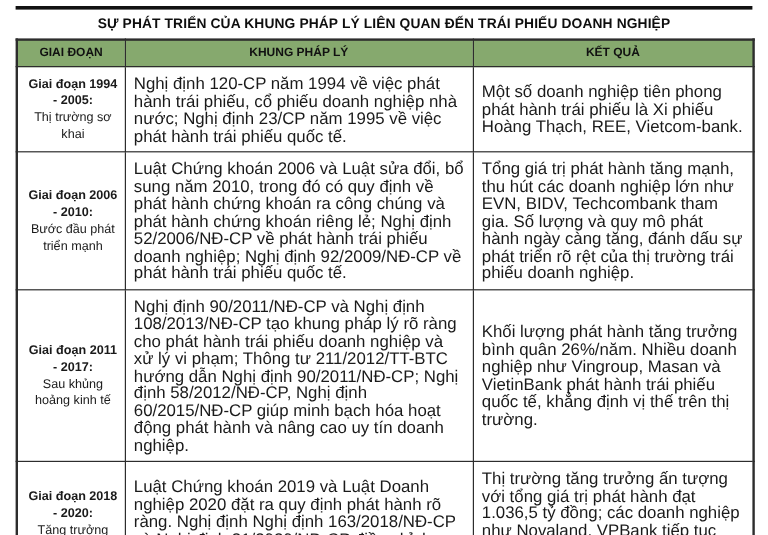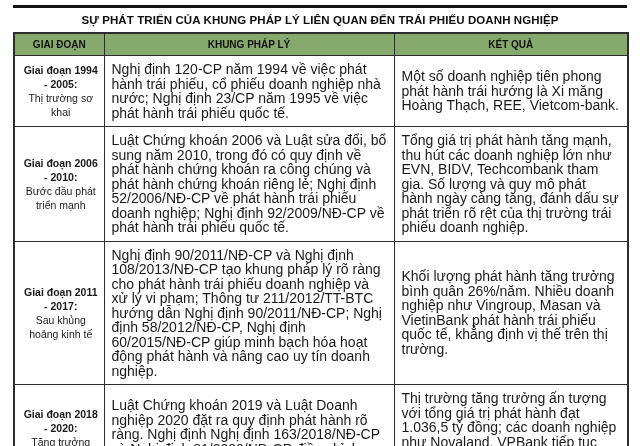--- a/index.html
+++ b/index.html
@@ -85,21 +85,21 @@
         <th>KẾT QUẢ</th>
       </tr>
     </thead>
     <tbody>
   <tr>
     <td class="period-cell">
       <div class="period-bold">Giai đoạn 1994 - 2005:</div>
       <div class="period-desc">Thị trường sơ khai</div>
     </td>
     <td class="legal-cell">Nghị định 120-CP năm 1994 về việc phát hành trái phiếu, cổ phiếu doanh nghiệp nhà nước; Nghị định 23/CP năm 1995 về việc phát hành trái phiếu quốc tế.</td>
-    <td class="result-cell">Một số doanh nghiệp tiên phong phát hành trái hướng là Xi măng Hoàng Thạch, REE, Vietcom-bank.</td>
+    <td class="result-cell">Một số doanh nghiệp tiên phong phát hành trái phiếu là Xi phiếu Hoàng Thạch, REE, Vietcom-bank.</td>
   </tr>
 
   <tr>
     <td class="period-cell">
       <div class="period-bold">Giai đoạn 2006 - 2010:</div>
       <div class="period-desc">Bước đầu phát triển mạnh</div>
     </td>
     <td class="legal-cell">Luật Chứng khoán 2006 và Luật sửa đổi, bổ sung năm 2010, trong đó có quy định về phát hành chứng khoán ra công chúng và phát hành chứng khoán riêng lẻ; Nghị định 52/2006/NĐ-CP về phát hành trái phiếu doanh nghiệp; Nghị định 92/2009/NĐ-CP về phát hành trái phiếu quốc tế.</td>
     <td class="result-cell">Tổng giá trị phát hành tăng mạnh, thu hút các doanh nghiệp lớn như EVN, BIDV, Techcombank tham gia. Số lượng và quy mô phát hành ngày càng tăng, đánh dấu sự phát triển rõ rệt của thị trường trái phiếu doanh nghiệp.</td>
   </tr>

